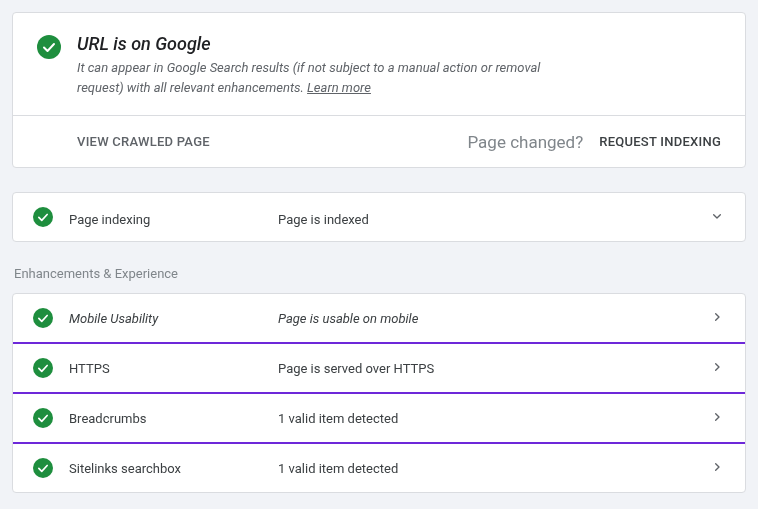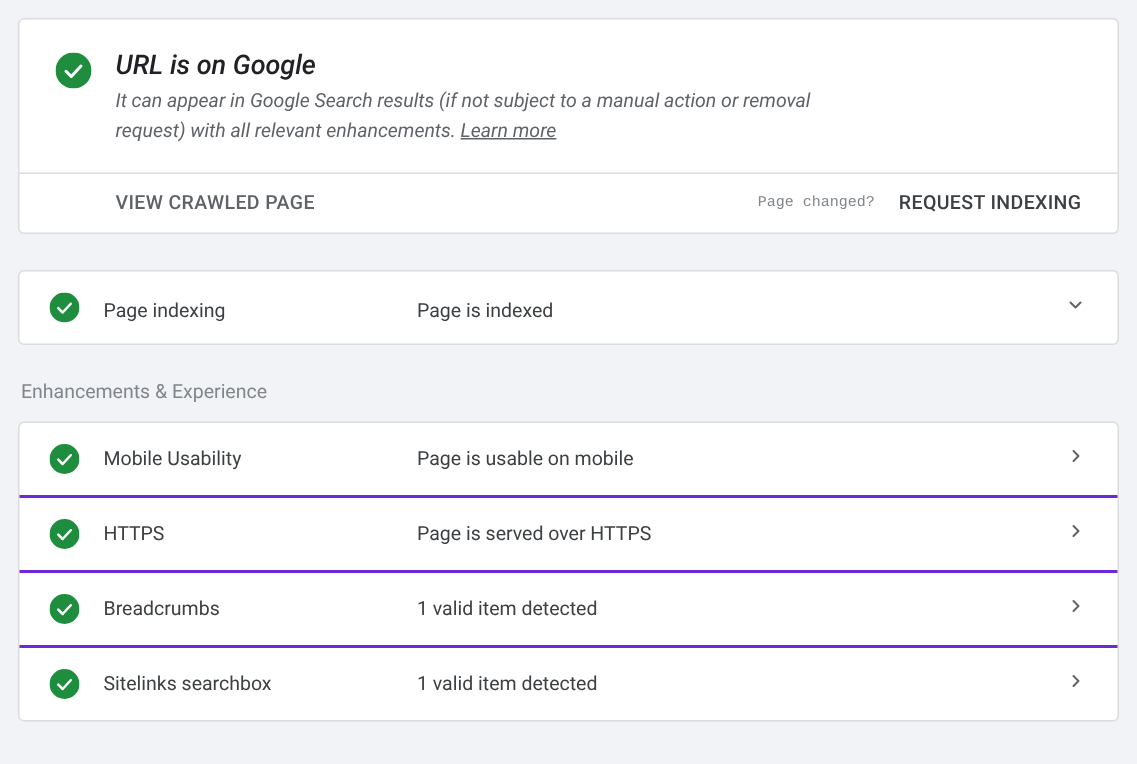--- a/index.html
+++ b/index.html
@@ -48,37 +48,36 @@
     .hero-desc .learn-more {
       text-decoration: underline;
       cursor: pointer;
       color: #5f6368;
     }
     .hero-footer {
       border-top: 1px solid #dadce0;
       display: flex;
       align-items: center;
       padding: 0 24px;
-      height: 40px;
+      height: 52px;
       gap: 16px;
     }
     .text-btn {
       font-size: 13px;
       font-weight: 500;
       letter-spacing: 0.25px;
       color: #5f6368;
       text-transform: uppercase;
       cursor: pointer;
       padding-left: 40px;
     }
     .spacer { flex: 1; }
     .page-changed {
       color: #80868b;
-      font-size: 10px;
-      font-family: Liberation Mono, monospace;
+      font-size: 17px;
     }
     .req-btn {
       font-size: 13px;
       font-weight: 500;
       letter-spacing: 0.25px;
       text-transform: uppercase;
       color: #3c4043;
       cursor: pointer;
     }
     .exp-row {
@@ -89,20 +88,21 @@
     }
     .row {
       display: flex;
       align-items: center;
       padding: 14px 20px;
       cursor: pointer;
       border-top: 2px solid #6d28d9;
     }
     .list .row:first-child {
       border-top: none;
+      font-style: italic;
     }
     .check-sm {
       width: 20px;
       height: 20px;
       flex-shrink: 0;
     }
     .row-label {
       width: 225px;
       padding-left: 16px;
       font-size: 13px;

